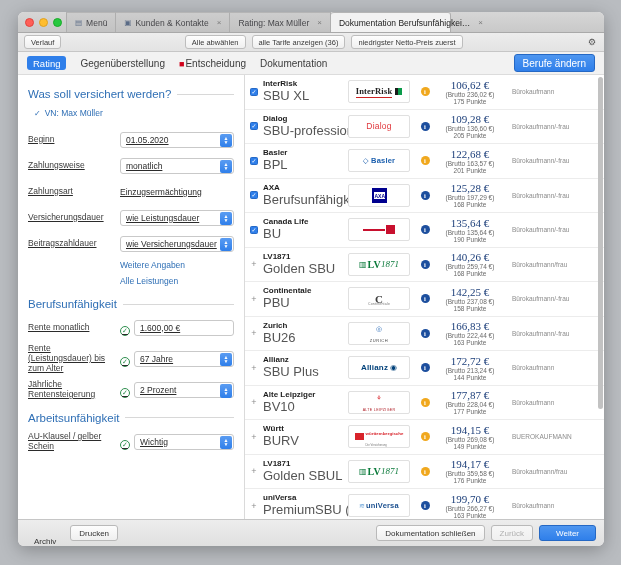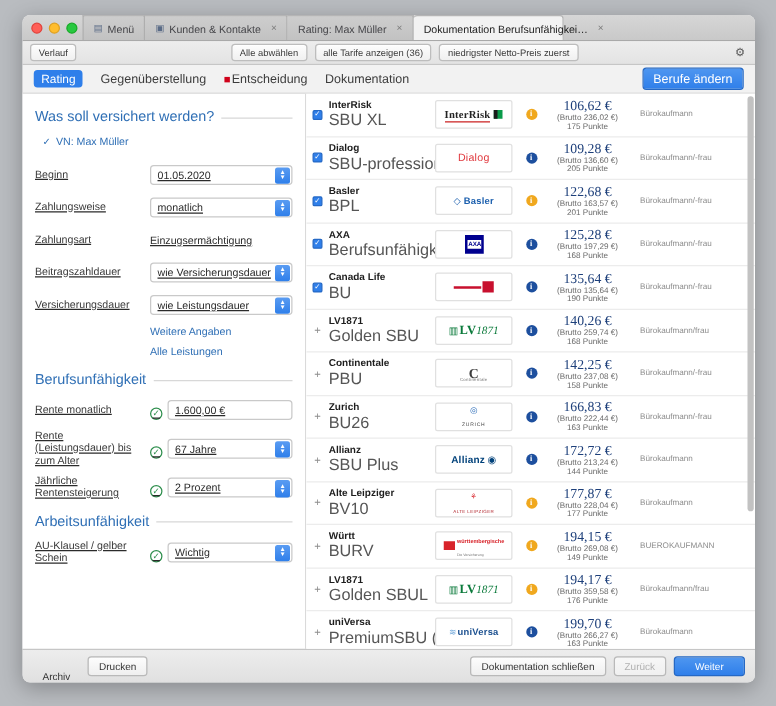--- a/index.html
+++ b/index.html
@@ -301,34 +301,34 @@
       <div class="frow">
         <div class="flabel">Zahlungsart</div>
         <div class="fval">
           <div class="fld plain">
             <span>Einzugsermächtigung</span>
           </div>
         </div>
       </div>
 
       <div class="frow">
+        <div class="flabel">Versicherungsdauer</div>
+        <div class="fval">
+          <div class="fld">
+            <span>wie Leistungsdauer</span>
+            <span class="stepper">▲<br>▼</span>
+          </div>
+        </div>
+      </div>
+
+      <div class="frow">
         <div class="flabel">Beitragszahldauer</div>
         <div class="fval">
           <div class="fld">
             <span>wie Versicherungsdauer</span>
-            <span class="stepper">▲<br>▼</span>
-          </div>
-        </div>
-      </div>
-
-      <div class="frow">
-        <div class="flabel">Versicherungsdauer</div>
-        <div class="fval">
-          <div class="fld">
-            <span>wie Leistungsdauer</span>
             <span class="stepper">▲<br>▼</span>
           </div>
         </div>
       </div>
 
       <div class="link">Weitere Angaben</div>
       <div class="link">Alle Leistungen</div>
 
       <div class="grouphdr" style="margin-top:12px">
         <span>Berufsunfähigkeit</span>

